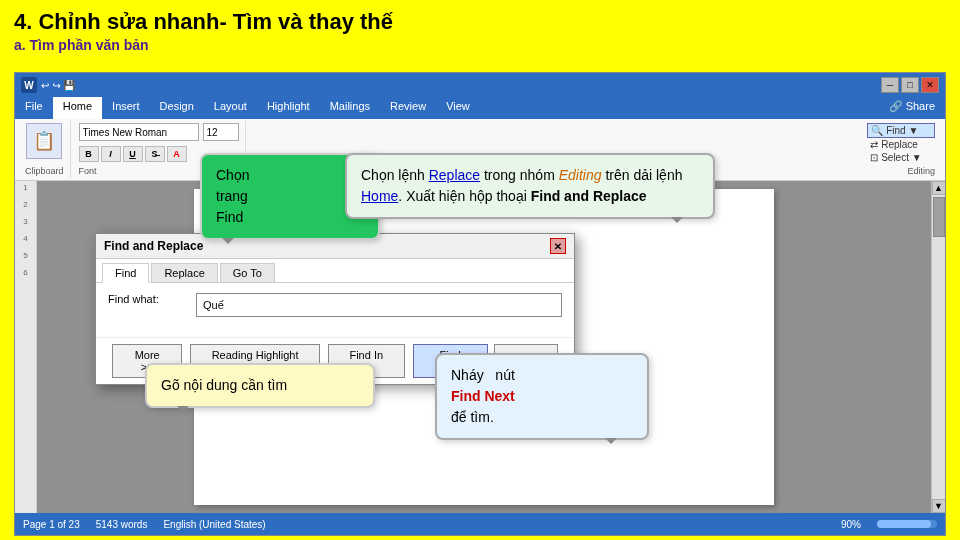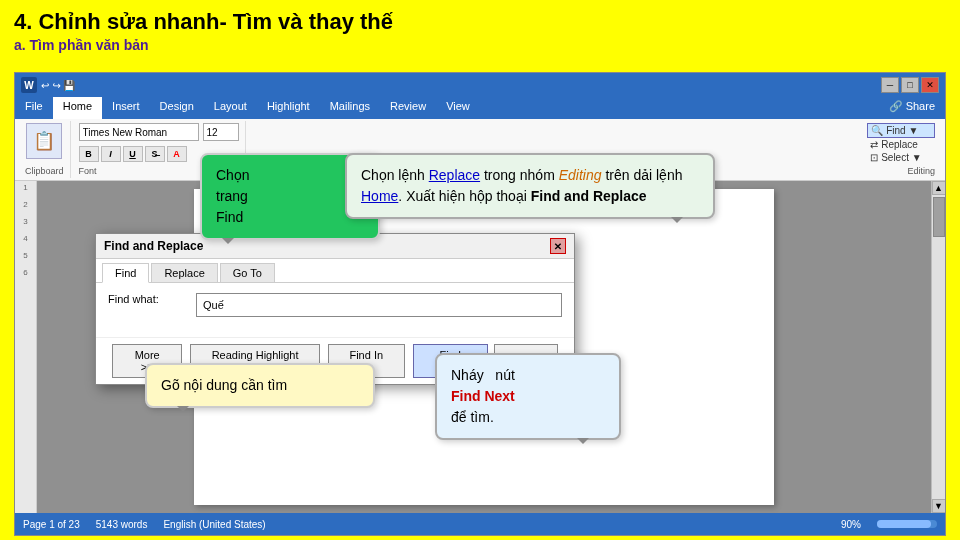--- a/index.html
+++ b/index.html
@@ -406,21 +406,21 @@
       top: 290px;
       left: 130px;
       width: 230px;
       background: #fff9c4;
       border-color: #ccc;
     }
 
     .callout-4 {
       top: 280px;
       left: 420px;
-      width: 186px;
+      width: 214px;
       background: #e3f2fd;
       border-color: #aaa;
     }
 
     
     .callout-1::after {
       content: '';
       position: absolute;
       bottom: -12px;
       left: 20px;

